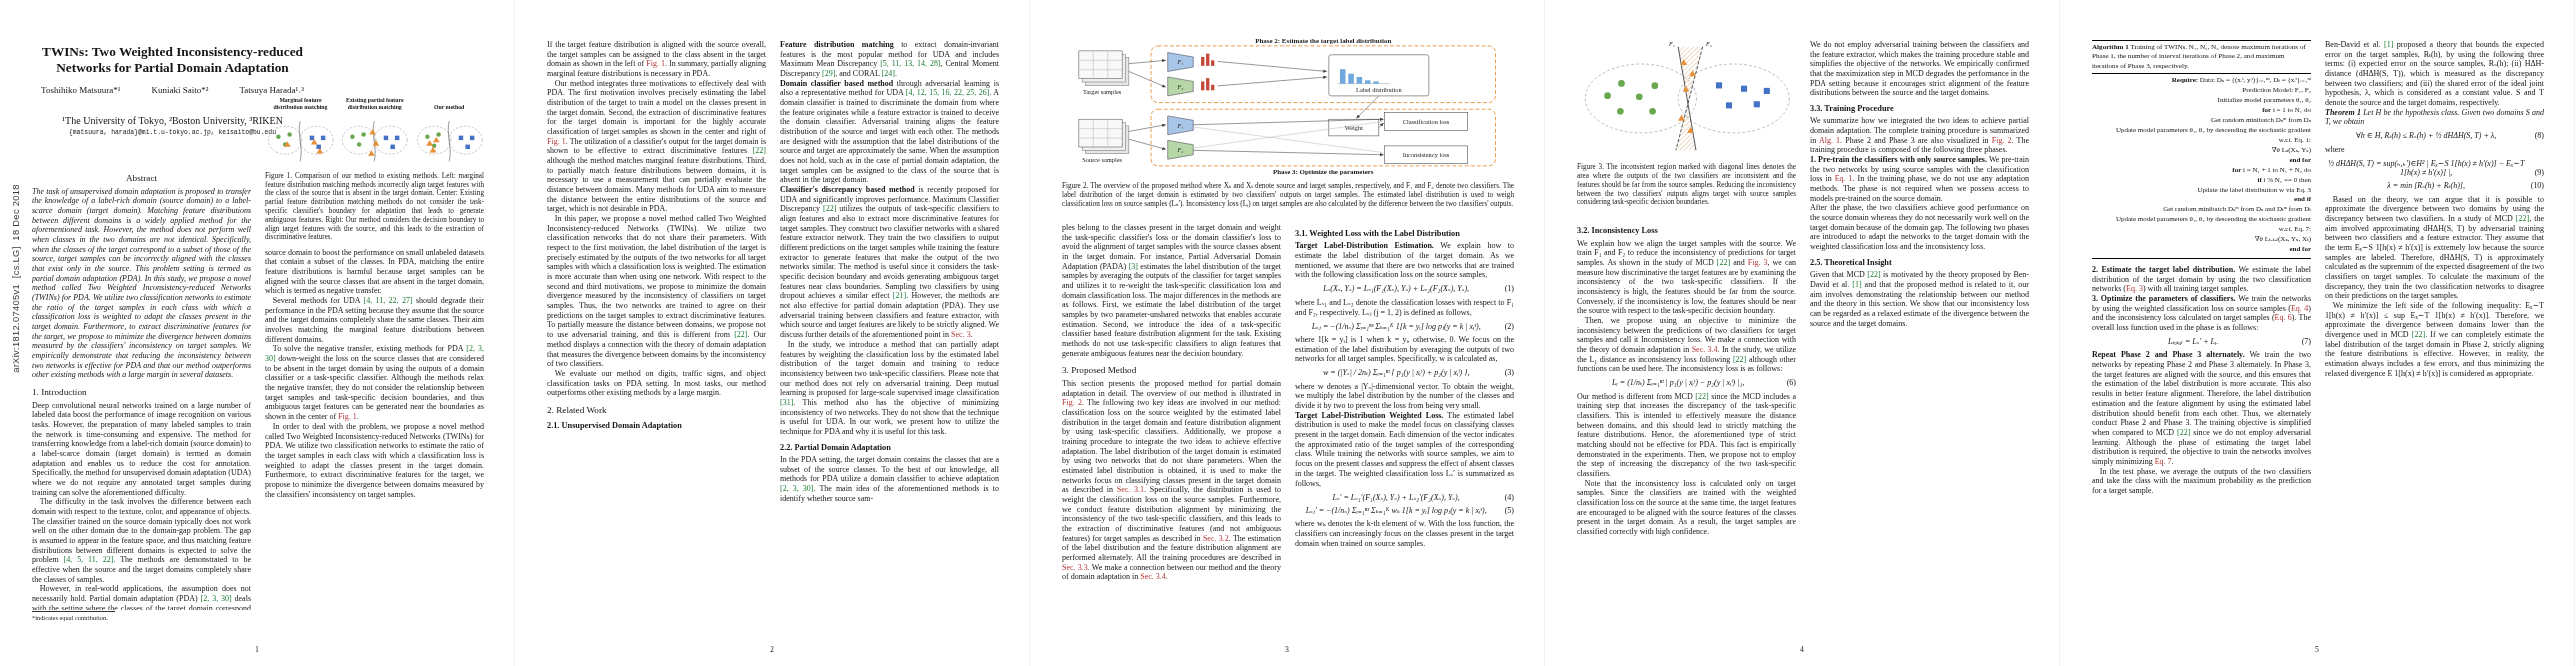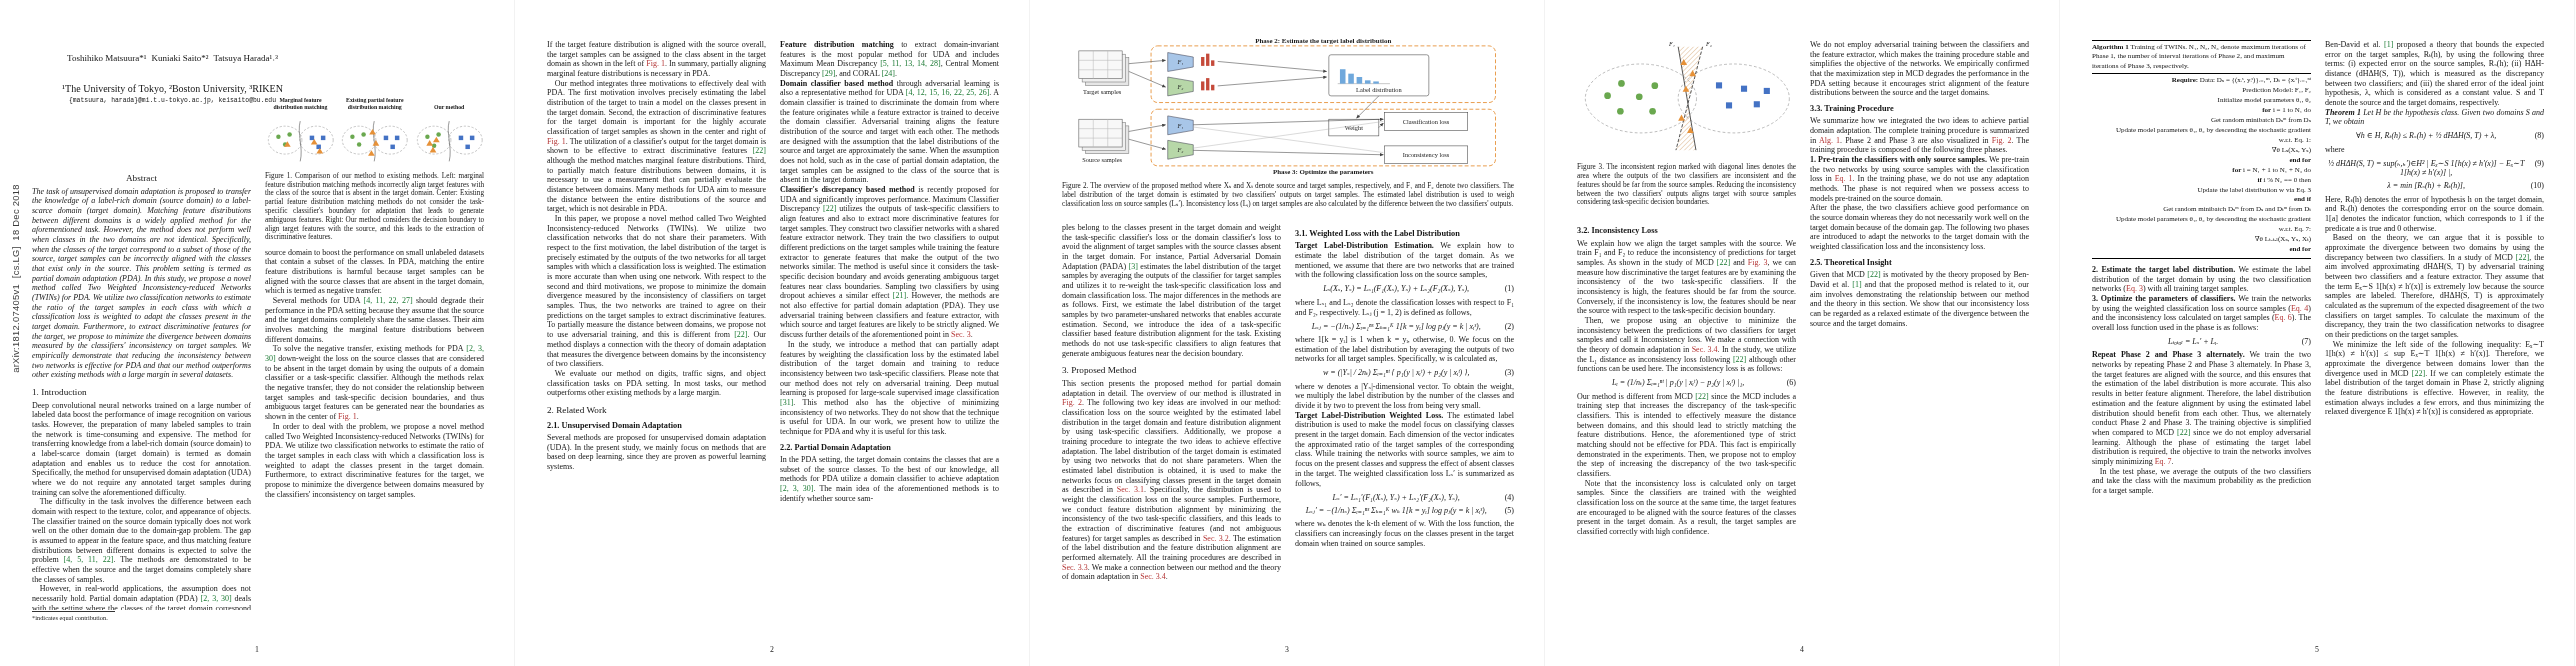--- a/index.html
+++ b/index.html
@@ -4,41 +4,41 @@
 <style>
 *{box-sizing:border-box;margin:0;padding:0}
 html,body{width:2576px;height:667px}
 body{background:#ffffff;font-family:"Liberation Serif","DejaVu Serif","DejaVu Sans",serif;color:#151515}
 .spread{display:flex;width:2576px;height:667px}
 .page{position:relative;flex:0 0 515px;width:515px;height:667px;background:#fff;overflow:hidden;border-right:0.6px solid #f2f2f2}
 .pageno{position:absolute;bottom:13.3px;left:0;right:0;text-align:center;font-size:7.8px;color:#222}
 .stamp{position:absolute;top:273px;left:-154px;width:339px;text-align:center;transform:rotate(-90deg);font-family:"Liberation Sans","DejaVu Sans",sans-serif;font-size:9.4px;letter-spacing:0.3px;color:#3a3a3a;white-space:nowrap}
 .titleblock{position:absolute;top:44px;left:28px;width:289px;text-align:center}
 .title{font-size:13.3px;font-weight:bold;line-height:1.22}
-.authors{display:flex;justify-content:center;gap:5px;margin-top:9px;font-size:9px}
+.authors{display:flex;justify-content:center;gap:31px;margin-top:9px;font-size:9px}
 .affil{margin-top:20px;font-size:10px}
 .emails{margin-top:2.8px;font-family:"Liberation Mono","DejaVu Sans Mono",monospace;font-size:6.4px}
 .p1-left{position:absolute;left:32px;top:166px;width:219px;height:444px;overflow:hidden}
 .p1-right{position:absolute;left:265px;top:72px;width:219px;height:537px;overflow:hidden}
 .footnote{position:absolute;left:32px;top:611px;width:219px;font-size:6.4px;color:#222}
 .footnote::before{content:"";display:block;width:83px;border-top:0.6px solid #333;margin-bottom:1.7px}
 .cols{position:absolute;left:32px;top:40px;display:flex;gap:14px}
 .cols .col{width:219px;height:577px;overflow:hidden}
 .p3cols{top:223px}
 .p3cols .col{height:392px}
 .blk{margin:0}
 .blk.para{font-size:8px;line-height:1.21;text-align:justify;text-indent:7.8px}
 .blk.noind{text-indent:0}
 .blk.it{font-style:italic}
 .blk.thm,.blk.thm b{font-style:italic}
 .blk.h1{font-size:9.2px;font-weight:normal;margin:6.7px 0 3.9px;text-indent:0;text-align:left}
 .blk.h2{font-size:8.3px;font-weight:bold;margin:6.1px 0 3.3px;text-indent:0;text-align:left}
 .blk.center{text-align:center}
 .blk.cap{font-size:7.2px;line-height:1.22;text-align:justify;margin:3.3px 0 5.6px}
-.blk.eq{display:flex;align-items:flex-start;margin:4.4px 0;font-size:8px;text-indent:0}
+.blk.eq{display:flex;align-items:flex-end;margin:4.4px 0;font-size:8px;text-indent:0}
 .eq-b{flex:1;text-align:center;font-style:italic}
 .eq-n{flex:0 0 16.7px;text-align:right;font-style:normal}
 .blk.alg{font-size:7px;line-height:1.42;text-align:right;text-indent:0}
 .alg.in1{padding-left:9px}
 .alg.in2{padding-left:18px}
 .algo{border-top:0.9px solid #000;border-bottom:0.9px solid #000;padding:2.2px 0 3.3px;margin-bottom:5.6px}
 .algo-title{font-size:7.1px;line-height:1.3;border-bottom:0.4px solid #000;padding-bottom:2.2px;margin-bottom:2.2px}
 .cite{color:#1c7a34}
 .ref{color:#b43535}
 .caption{font-size:7.2px;line-height:1.22;text-align:justify;margin-top:3.3px}
@@ -54,20 +54,21 @@
 .svg-math{font-size:11px;fill:#1a1a1a;font-style:italic;font-family:"Liberation Serif","DejaVu Serif",serif}
 </style>
 </head>
 <body>
 
 <div class="spread">
 
   <div class="page">
     <div class="stamp">arXiv:1812.07405v1 &nbsp;[cs.LG]&nbsp; 18 Dec 2018</div>
     <div class="titleblock">
+      <div class="title">TWINs: Two Weighted Inconsistency-reduced Networks for Partial Domain Adaptation</div>
       <div class="authors">
         <span>Toshihiko Matsuura*¹</span>
         <span>Kuniaki Saito*²</span>
         <span>Tatsuya Harada¹˒³</span>
       </div>
       <div class="affil">¹The University of Tokyo, ²Boston University, ³RIKEN</div>
       <div class="emails">{matsuura, harada}@mi.t.u-tokyo.ac.jp, keisaito@bu.edu</div>
     </div>
 
     <div class="p1-right">
@@ -152,21 +153,20 @@
 
   <div class="page">
     <div class="cols">
       <div class="col">
           <div class="blk para noind">If the target feature distribution is aligned with the source overall, the target samples can be assigned to the class absent in the target domain as shown in the left of <span class="ref">Fig.&nbsp;1</span>. In summary, partially aligning marginal feature distributions is necessary in PDA.</div>
           <div class="blk para">Our method integrates three motivations to effectively deal with PDA. The first motivation involves precisely estimating the label distribution of the target to train a model on the classes present in the target domain. Second, the extraction of discriminative features for the target domain is important for the highly accurate classification of target samples as shown in the center and right of <span class="ref">Fig.&nbsp;1</span>. The utilization of a classifier's output for the target domain is shown to be effective to extract discriminative features <span class="cite">[22]</span> although the method matches marginal feature distributions. Third, to partially match feature distributions between domains, it is necessary to use a measurement that can partially evaluate the distance between domains. Many methods for UDA aim to measure the distance between the entire distributions of the source and target, which is not desirable in PDA.</div>
           <div class="blk para">In this paper, we propose a novel method called Two Weighted Inconsistency-reduced Networks (TWINs). We utilize two classification networks that do not share their parameters. With respect to the first motivation, the label distribution of the target is precisely estimated by the outputs of the two networks for all target samples with which a classification loss is weighted. The estimation is more accurate than when using one network. With respect to the second and third motivations, we propose to minimize the domain divergence measured by the inconsistency of classifiers on target samples. Thus, the two networks are trained to agree on their predictions on the target samples to extract discriminative features. To partially measure the distance between domains, we propose not to use adversarial training, and this is different from <span class="cite">[22]</span>. Our method displays a connection with the theory of domain adaptation that measures the divergence between domains by the inconsistency of two classifiers.</div>
           <div class="blk para">We evaluate our method on digits, traffic signs, and object classification tasks on PDA setting. In most tasks, our method outperforms other existing methods by a large margin.</div>
           <div class="blk h1">2. Related Work</div>
           <div class="blk h2">2.1. Unsupervised Domain Adaptation</div>
-          <div class="blk para noind">Several methods are proposed for unsupervised domain adaptation (UDA). In the present study, we mainly focus on methods that are based on deep learning, since they are proven as powerful learning systems.</div>
         </div>
       <div class="col">
           <div class="blk para noind"><b>Feature distribution matching</b> to extract domain-invariant features is the most popular method for UDA and includes Maximum Mean Discrepancy <span class="cite">[5, 11, 13, 14, 28]</span>, Central Moment Discrepancy <span class="cite">[29]</span>, and CORAL <span class="cite">[24]</span>.</div>
           <div class="blk para noind"><b>Domain classifier based method</b> through adversarial learning is also a representative method for UDA <span class="cite">[4, 12, 15, 16, 22, 25, 26]</span>. A domain classifier is trained to discriminate the domain from where the feature originates while a feature extractor is trained to deceive the domain classifier. Adversarial training aligns the feature distribution of the source and target with each other. The methods are designed with the assumption that the label distributions of the source and target are approximately the same. When the assumption does not hold, such as in the case of partial domain adaptation, the target samples can be assigned to the class of the source that is absent in the target domain.</div>
           <div class="blk para noind"><b>Classifier's discrepancy based method</b> is recently proposed for UDA and significantly improves performance. Maximum Classifier Discrepancy <span class="cite">[22]</span> utilizes the outputs of task-specific classifiers to align features and also to extract more discriminative features for target samples. They construct two classifier networks with a shared feature extractor network. They train the two classifiers to output different predictions on the target samples while training the feature extractor to generate features that make the output of the two networks similar. The method is useful since it considers the task-specific decision boundary and avoids generating ambiguous target features near class boundaries. Sampling two classifiers by using dropout achieves a similar effect <span class="cite">[21]</span>. However, the methods are not also effective for partial domain adaptation (PDA). They use adversarial training between classifiers and feature extractor, with which source and target features are likely to be strictly aligned. We discuss further details of the aforementioned point in <span class="ref">Sec.&nbsp;3</span>.</div>
           <div class="blk para">In the study, we introduce a method that can partially adapt features by weighting the classification loss by the estimated label distribution of the target domain and training to reduce inconsistency between two task-specific classifiers. Please note that our method does not rely on adversarial training. Deep mutual learning is proposed for large-scale supervised image classification <span class="cite">[31]</span>. This method also has the objective of minimizing inconsistency of two networks. They do not show that the technique is useful for UDA. In our work, we present how to utilize the technique for PDA and why it is useful for this task.</div>
           <div class="blk h2">2.2. Partial Domain Adaptation</div>
           <div class="blk para noind">In the PDA setting, the target domain contains the classes that are a subset of the source classes. To the best of our knowledge, all methods for PDA utilize a domain classifier to achieve adaptation <span class="cite">[2, 3, 30]</span>. The main idea of the aforementioned methods is to identify whether source sam-</div>
         </div>
     </div>
@@ -405,21 +405,20 @@
           </div>
           <div class="blk para noind">where</div>
           <div class="blk eq">
             <span class="eq-b">½ dΗΔΗ(S, T) = sup(ₕ,ₕ′)∈Η² | Eₓ∼S 1[h(x) ≠ h′(x)] − Eₓ∼T 1[h(x) ≠ h′(x)] |,</span>
             <span class="eq-n">(9)</span>
           </div>
           <div class="blk eq">
             <span class="eq-b">λ = min [Rₛ(h) + Rₜ(h)],</span>
             <span class="eq-n">(10)</span>
           </div>
-          <div class="blk para noind">Here, Rₜ(h) denotes the error of hypothesis h on the target domain, and Rₛ(h) denotes the corresponding error on the source domain. 1[a] denotes the indicator function, which corresponds to 1 if the predicate a is true and 0 otherwise.</div>
           <div class="blk para">Based on the theory, we can argue that it is possible to approximate the divergence between two domains by using the discrepancy between two classifiers. In a study of MCD <span class="cite">[22]</span>, the aim involved approximating dΗΔΗ(S, T) by adversarial training between two classifiers and a feature extractor. They assume that the term Eₓ∼S 1[h(x) ≠ h′(x)] is extremely low because the source samples are labeled. Therefore, dΗΔΗ(S, T) is approximately calculated as the supremum of the expected disagreement of the two classifiers on target samples. To calculate the maximum of the discrepancy, they train the two classification networks to disagree on their predictions on the target samples.</div>
           <div class="blk para">We minimize the left side of the following inequality: Eₓ∼T 1[h(x) ≠ h′(x)] ≤ sup Eₓ∼T 1[h(x) ≠ h′(x)]. Therefore, we approximate the divergence between domains lower than the divergence used in MCD <span class="cite">[22]</span>. If we can completely estimate the label distribution of the target domain in Phase 2, strictly aligning the feature distributions is effective. However, in reality, the estimation always includes a few errors, and thus minimizing the relaxed divergence E 1[h(x) ≠ h′(x)] is considered as appropriate.</div>
         </div>
     </div>
     <div class="pageno">5</div>
   </div>
 
 </div>
 
 

